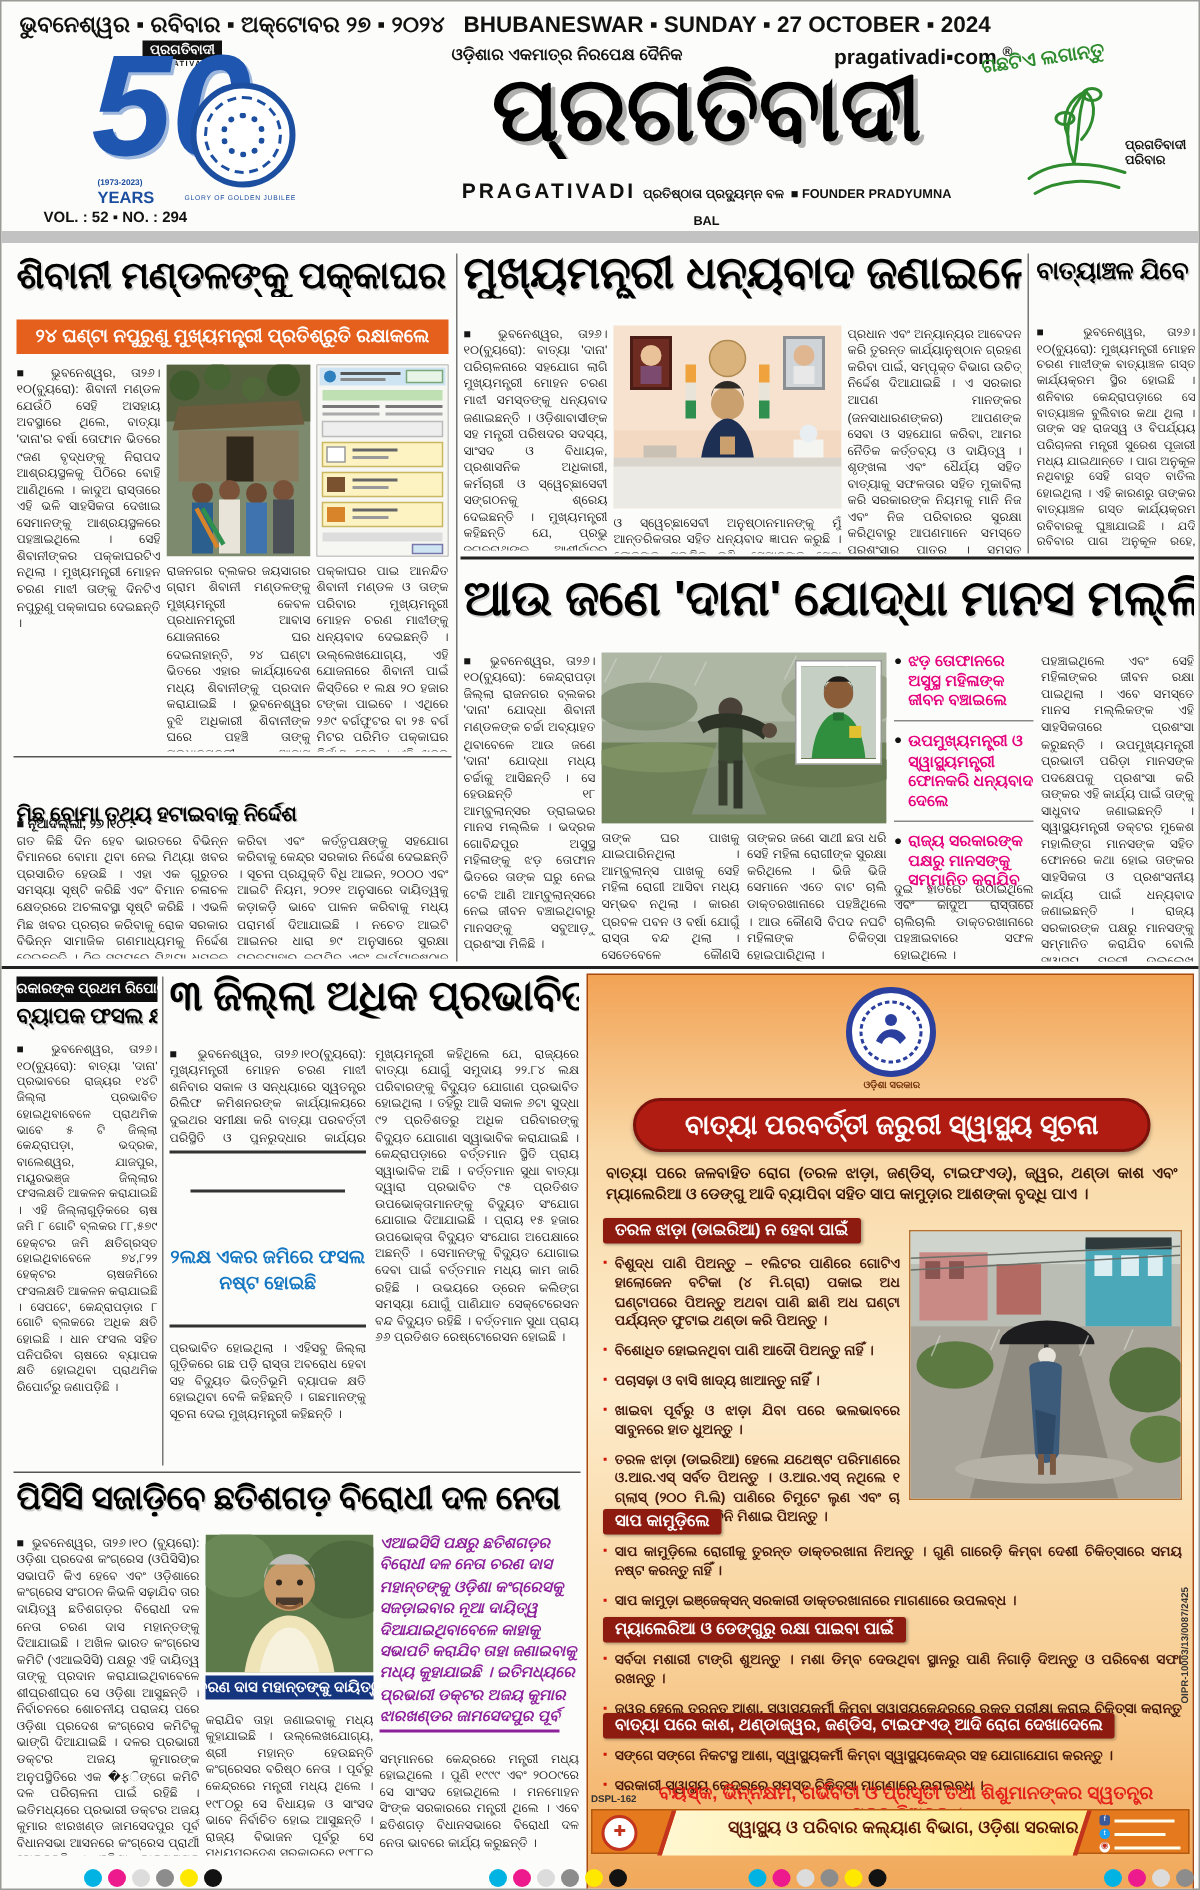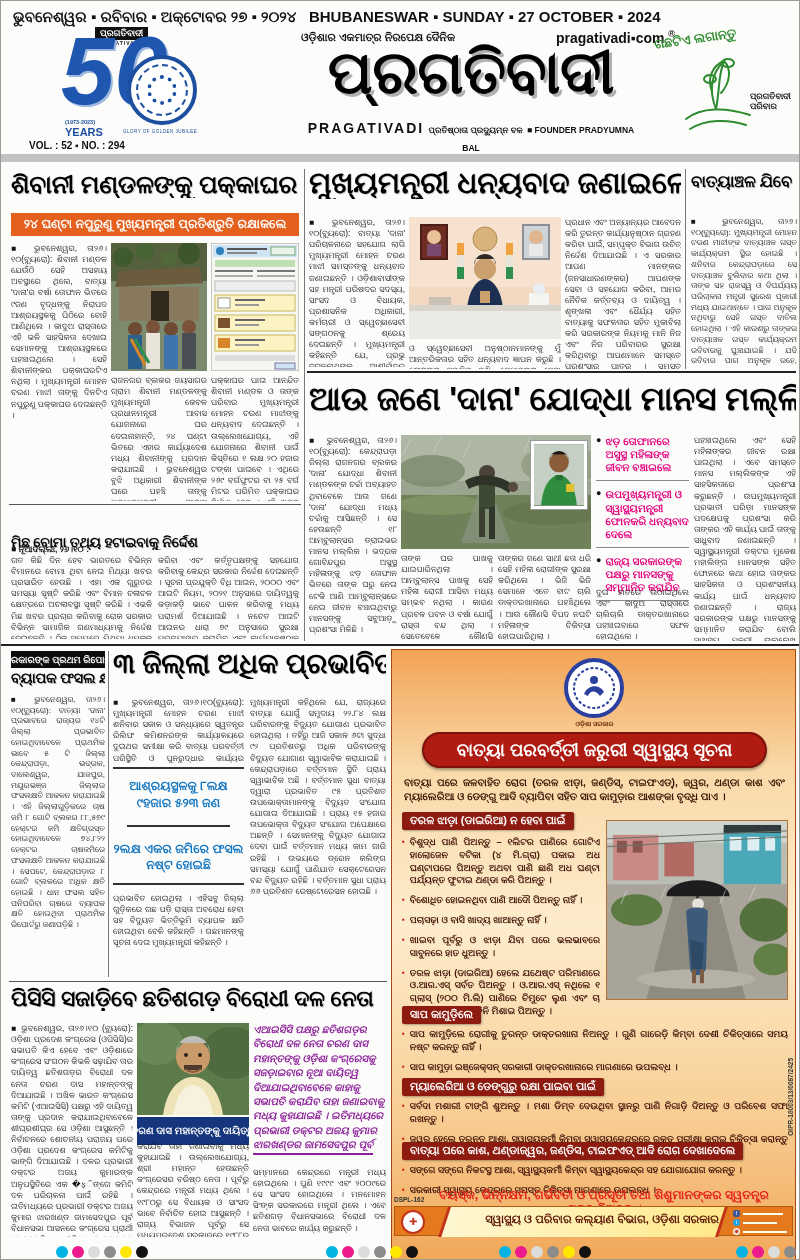--- a/index.html
+++ b/index.html
@@ -276,21 +276,20 @@
 
   <div class="kicker" style="left:10px;top:650px;width:94px;height:17px;">ସରକାରଙ୍କ ପ୍ରଥମ ରିପୋର୍ଟ</div>
   <div class="hl" style="left:10px;top:670px;width:94px;font-size:14.5px;">ବ୍ୟାପକ ଫସଲ କ୍ଷତି</div>
   <div class="col" style="left:10px;top:694px;width:94px;height:282px;font-size:8px;">■ ଭୁବନେଶ୍ୱର, ତା୨୬।୧୦(ବ୍ୟୁରୋ): ବାତ୍ୟା 'ଦାନା' ପ୍ରଭାବରେ ରାଜ୍ୟର ୧୪ଟି ଜିଲ୍ଲା ପ୍ରଭାବିତ ହୋଇଥିବାବେଳେ ପ୍ରାଥମିକ ଭାବେ ୫ ଟି ଜିଲ୍ଲା କେନ୍ଦ୍ରାପଡ଼ା, ଭଦ୍ରକ, ବାଲେଶ୍ୱର, ଯାଜପୁର, ମୟୂରଭଞ୍ଜ ଜିଲ୍ଲାର ଫସଲକ୍ଷତି ଆକଳନ କରାଯାଇଛି । ଏହି ଜିଲ୍ଲାଗୁଡ଼ିକରେ ଚାଷ ଜମି ୮ ଗୋଟି ବ୍ଲକର ୮୮,୫୭୯ ହେକ୍ଟର ଜମି କ୍ଷତିଗ୍ରସ୍ତ ହୋଇଥିବାବେଳେ ୭୪,୮୨୨ ହେକ୍ଟର ଚାଷଜମିରେ ଫସଲକ୍ଷତି ଆକଳନ କରାଯାଇଛି । ସେପଟେ, କେନ୍ଦ୍ରାପଡ଼ାର ୮ ଗୋଟି ବ୍ଲକରେ ଅଧିକ କ୍ଷତି ହୋଇଛି । ଧାନ ଫସଲ ସହିତ ପନିପରିବା ଚାଷରେ ବ୍ୟାପକ କ୍ଷତି ହୋଇଥିବା ପ୍ରାଥମିକ ରିପୋର୍ଟରୁ ଜଣାପଡ଼ିଛି ।</div>
 
   <div class="vrule" style="left:107px;top:650px;height:326px;"></div>
 
   <div class="hl" style="left:112px;top:648px;width:273px;font-size:28px;text-align:left;">୩ ଜିଲ୍ଲା ଅଧିକ ପ୍ରଭାବିତ</div>
   <div class="col" style="left:112px;top:696px;width:131px;height:66px;">■ ଭୁବନେଶ୍ୱର, ତା୨୬।୧୦(ବ୍ୟୁରୋ): ମୁଖ୍ୟମନ୍ତ୍ରୀ ମୋହନ ଚରଣ ମାଝୀ ଶନିବାର ସକାଳ ଓ ସନ୍ଧ୍ୟାରେ ସ୍ୱତନ୍ତ୍ର ରିଲିଫ କମିଶନରଙ୍କ କାର୍ଯ୍ୟାଳୟରେ ଦୁଇଥର ସମୀକ୍ଷା କରି ବାତ୍ୟା ପରବର୍ତ୍ତୀ ପରିସ୍ଥିତି ଓ ପୁନରୁଦ୍ଧାର କାର୍ଯ୍ୟର ଅଗ୍ରଗତି ସମ୍ପର୍କରେ ଅବଗତ ହୋଇଛନ୍ତି । ପୁନରୁଦ୍ଧାର କାର୍ଯ୍ୟକୁ ଆହୁରି ତ୍ୱରାନ୍ୱିତ କରିବା ପାଇଁ ନିର୍ଦ୍ଦେଶ ଦେଇଛନ୍ତି । ମୁଖ୍ୟମନ୍ତ୍ରୀ କହିଛନ୍ତି ଯେ ବାତ୍ୟା 'ଦାନା' ଦ୍ୱାରା କେନ୍ଦ୍ରାପଡ଼ା, ଭଦ୍ରକ ଓ ବାଲେଶ୍ୱର ଜିଲ୍ଲା ଅଧିକ</div>
   <div class="statbox" style="left:112px;top:766px;width:131px;height:118px;">
-    <div class="stat">ଆଶ୍ରୟସ୍ଥଳକୁ ୮ଲକ୍ଷ ୯ହଜାର ୫୨୩ ଜଣ</div>
     <div class="statdiv"></div>
     <div class="stat">୨ଲକ୍ଷ ଏକର ଜମିରେ ଫସଲ ନଷ୍ଟ ହୋଇଛି</div>
   </div>
   <div class="col" style="left:112px;top:892px;width:131px;height:84px;">ପ୍ରଭାବିତ ହୋଇଥିଲା । ଏହିସବୁ ଜିଲ୍ଲା ଗୁଡ଼ିକରେ ଗଛ ପଡ଼ି ରାସ୍ତା ଅବରୋଧ ହେବା ସହ ବିଦ୍ୟୁତ ଭିତ୍ତିଭୂମି ବ୍ୟାପକ କ୍ଷତି ହୋଇଥିବା ବେଳି କହିଛନ୍ତି । ଗଛମାନଙ୍କୁ ସୂଚନା ଦେଇ ମୁଖ୍ୟମନ୍ତ୍ରୀ କହିଛନ୍ତି ।</div>
   <div class="col" style="left:249px;top:696px;width:136px;height:280px;">ମୁଖ୍ୟମନ୍ତ୍ରୀ କହିଥିଲେ ଯେ, ରାଜ୍ୟରେ ବାତ୍ୟା ଯୋଗୁଁ ସମୁଦାୟ ୨୨.୮୪ ଲକ୍ଷ ପରିବାରଙ୍କୁ ବିଦ୍ୟୁତ ଯୋଗାଣ ପ୍ରଭାବିତ ହୋଇଥିଲା । ତହିଁରୁ ଆଜି ସକାଳ ୬ଟା ସୁଦ୍ଧା ୯୨ ପ୍ରତିଶତରୁ ଅଧିକ ପରିବାରଙ୍କୁ ବିଦ୍ୟୁତ ଯୋଗାଣ ସ୍ୱାଭାବିକ କରାଯାଇଛି । କେନ୍ଦ୍ରାପଡ଼ାରେ ବର୍ତ୍ତମାନ ସ୍ଥିତି ପ୍ରାୟ ସ୍ୱାଭାବିକ ଅଛି । ବର୍ତ୍ତମାନ ସୁଧା ବାତ୍ୟା ଦ୍ୱାରା ପ୍ରଭାବିତ ୯୫ ପ୍ରତିଶତ ଉପଭୋକ୍ତାମାନଙ୍କୁ ବିଦ୍ୟୁତ ସଂଯୋଗ ଯୋଗାଇ ଦିଆଯାଇଛି । ପ୍ରାୟ ୧୫ ହଜାର ଉପଭୋକ୍ତା ବିଦ୍ୟୁତ ସଂଯୋଗ ଅପେକ୍ଷାରେ ଅଛନ୍ତି । ସେମାନଙ୍କୁ ବିଦ୍ୟୁତ ଯୋଗାଇ ଦେବା ପାଇଁ ବର୍ତ୍ତମାନ ମଧ୍ୟ କାମ ଜାରି ରହିଛି । ଉଭୟରେ ଡ୍ରେନ କଲିଙ୍ଗ ସମସ୍ୟା ଯୋଗୁଁ ପାଣିଯାତ ସେକ୍ଟେରେସନ ବନ୍ଦ ବିଦ୍ୟୁତ ରହିଛି । ବର୍ତ୍ତମାନ ସୁଧା ପ୍ରାୟ ୬୬ ପ୍ରତିଶତ ରେଷ୍ଟୋରେସନ ହୋଇଛି ।</div>
 
   <div class="hrule" style="left:8px;top:980px;width:378px;"></div>
 
   <div class="hl" style="left:10px;top:986px;width:376px;font-size:22px;">ପିସିସି ସଜାଡ଼ିବେ ଛତିଶଗଡ଼ ବିରୋଧୀ ଦଳ ନେତା</div>
   <div class="col" style="left:10px;top:1022px;width:122px;height:214px;">■ ଭୁବନେଶ୍ୱର, ତା୨୬।୧୦ (ବ୍ୟୁରୋ): ଓଡ଼ିଶା ପ୍ରଦେଶ କଂଗ୍ରେସ (ଓପିସିସି)ର ସଭାପତି କିଏ ହେବେ ଏବଂ ଓଡ଼ିଶାରେ କଂଗ୍ରେସ ସଂଗଠନ କିଭଳି ସଢ଼ାଯିବ ତାର ଦାୟିତ୍ୱ ଛତିଶଗଡ଼ର ବିରୋଧୀ ଦଳ ନେତା ଚରଣ ଦାସ ମହାନ୍ତଙ୍କୁ ଦିଆଯାଇଛି । ଅଖିଳ ଭାରତ କଂଗ୍ରେସ କମିଟି (ଏଆଇସିସି) ପକ୍ଷରୁ ଏହି ଦାୟିତ୍ୱ ତାଙ୍କୁ ପ୍ରଦାନ କରାଯାଇଥିବାବେଳେ ଶୀଘ୍ରଶୀଘ୍ର ସେ ଓଡ଼ିଶା ଆସୁଛନ୍ତି । ନିର୍ବାଚନରେ ଶୋଚନୀୟ ପରାଜୟ ପରେ ଓଡ଼ିଶା ପ୍ରଦେଶ କଂଗ୍ରେସ କମିଟିକୁ ଭାଙ୍ଗି ଦିଆଯାଇଛି । ଦଳର ପ୍ରଭାରୀ ଡକ୍ଟର ଅଜୟ କୁମାରଙ୍କ ଅନୁପସ୍ଥିତିରେ ଏକ �ફିଙ୍ଗେ କମିଟି ଦଳ ପରିଚାଳନା ପାଇଁ ରହିଛି । ଇତିମଧ୍ୟରେ ପ୍ରଭାରୀ ଡକ୍ଟର ଅଜୟ କୁମାର ଝାରଖଣ୍ଡ ଜାମସେଦପୁର ପୂର୍ବ ବିଧାନସଭା ଆସନରେ କଂଗ୍ରେସ ପ୍ରାର୍ଥୀ ହୋଇଛନ୍ତି । ଓଡ଼ିଶା ଭାରପ୍ରାପ୍ତ ଉଭୟଙ୍କ ଦାୟିତ୍ୱରେ ବୋହୁଙ୍କ ସହ ସେ ଲଢ଼ୁଛନ୍ତି ।</div>
@@ -301,21 +300,21 @@
     <ellipse cx="95" cy="30" rx="30" ry="26" fill="#4c673c" opacity=".8"></ellipse>
     <circle cx="56" cy="34" r="17" fill="#c99a6a"></circle>
     <path d="M39 30 a17 17 0 0 1 34 0 l-3 -10 -28 0 z" fill="#bdbdb9"></path>
     <rect x="47" y="42" width="18" height="5" fill="#4a3a2e"></rect>
     <circle cx="49" cy="32" r="2" fill="#2e241c"></circle>
       <circle cx="63" cy="32" r="2" fill="#2e241c"></circle>
     <path d="M48 46 Q56 52 64 46" stroke="#8a5c38" stroke-width="2" fill="none"></path>
     <path d="M26 92 C30 64 44 54 56 54 C68 54 82 64 86 92 Z" fill="#efe3b8"></path>
     <path d="M36 92 C40 70 48 62 56 62 C64 62 72 70 76 92 Z" fill="#f7f2dd"></path>
   </svg>
-  <div class="cap-blue" style="left:136px;top:1116px;width:112px;height:28px;">ଚରଣ ଦାସ ମହାନ୍ତଙ୍କୁ ଦାୟିତ୍ୱ</div>
+  <div class="cap-blue" style="left:136px;top:1116px;width:112px;height:16px;">ଚରଣ ଦାସ ମହାନ୍ତଙ୍କୁ ଦାୟିତ୍ୱ</div>
   <div class="col" style="left:136px;top:1140px;width:112px;height:96px;">କରାଯିବ ତାହା ଜଣାଇବାକୁ ମଧ୍ୟ କୁହାଯାଇଛି । ଉଲ୍ଲେଖଯୋଗ୍ୟ, ଶ୍ରୀ ମହାନ୍ତ ହେଉଛନ୍ତି କଂଗ୍ରେସର ବରିଷ୍ଠ ନେତା । ପୂର୍ବରୁ କେନ୍ଦ୍ରରେ ମନ୍ତ୍ରୀ ମଧ୍ୟ ଥିଲେ । ୧୯୮୦ରୁ ସେ ବିଧାୟକ ଓ ସାଂସଦ ଭାବେ ନିର୍ବାଚିତ ହୋଇ ଆସୁଛନ୍ତି । ରାଜ୍ୟ ବିଭାଜନ ପୂର୍ବରୁ ସେ ମଧ୍ୟପ୍ରଦେଶ ସରକାରରେ ୧୯୮୮ରୁ ୧୯୮୯ ମନ୍ତ୍ରୀ ଥିଲେ । ୧୯୯୮ ପର୍ଯ୍ୟନ୍ତ ବିଧାୟକ ରହିବା ପରେ ସେ ଲୋକସଭାକୁ ୧୯୯୮ରୁ ୧୯୯୯ ପର୍ଯ୍ୟନ୍ତ ନିର୍ବାଚିତ ହୋଇଥିଲେ । ସେହି</div>
 
   <div class="abs pullquote" style="left:252px;top:1022px;width:133px;height:128px;overflow:hidden;">ଏଆଇସିସି ପକ୍ଷରୁ ଛତିଶଗଡ଼ର ବିରୋଧୀ ଦଳ ନେତା ଚରଣ ଦାସ ମହାନ୍ତଙ୍କୁ ଓଡ଼ିଶା କଂଗ୍ରେସକୁ ସଜଡ଼ାଇବାର ନୂଆ ଦାୟିତ୍ୱ ଦିଆଯାଇଥିବାବେଳେ କାହାକୁ ସଭାପତି କରାଯିବ ତାହା ଜଣାଇବାକୁ ମଧ୍ୟ କୁହାଯାଇଛି । ଇତିମଧ୍ୟରେ ପ୍ରଭାରୀ ଡକ୍ଟର ଅଜୟ କୁମାର ଝାରଖଣ୍ଡର ଜାମସେଦପୁର ପୂର୍ବ ବିଧାନସଭା ଆସନରେ କଂଗ୍ରେସ ପ୍ରାର୍ଥୀ ହୋଇଛନ୍ତି । ଓଡ଼ିଶା ଭାରପ୍ରାପ୍ତ ଉଭୟଙ୍କ ଦାୟିତ୍ୱରେ ବୋହୁଙ୍କ ସହ ସେ ଲଢ଼ୁଛନ୍ତି ।</div>
   <div class="abs" style="left:252px;top:1152px;width:120px;height:2px;background:#8d219b;"></div>
   <div class="col" style="left:252px;top:1142px;width:133px;height:78px;margin-top:24px;">ସମ୍ମାନରେ କେନ୍ଦ୍ରରେ ମନ୍ତ୍ରୀ ମଧ୍ୟ ହୋଇଥିଲେ । ପୁଣି ୧୯୯୯ ଏବଂ ୨୦୦୯ରେ ସେ ସାଂସଦ ହୋଇଥିଲେ । ମନମୋହନ ସିଂଙ୍କ ସରକାରରେ ମନ୍ତ୍ରୀ ଥିଲେ । ଏବେ ଛତିଶଗଡ଼ ବିଧାନସଭାରେ ବିରୋଧୀ ଦଳ ନେତା ଭାବରେ କାର୍ଯ୍ୟ କରୁଛନ୍ତି ।</div>
 
   <div class="ad">
 
     <div class="abs" style="left:172px;top:8px;width:60px;height:60px;">
       <svg width="60" height="60" viewBox="0 0 60 60">

